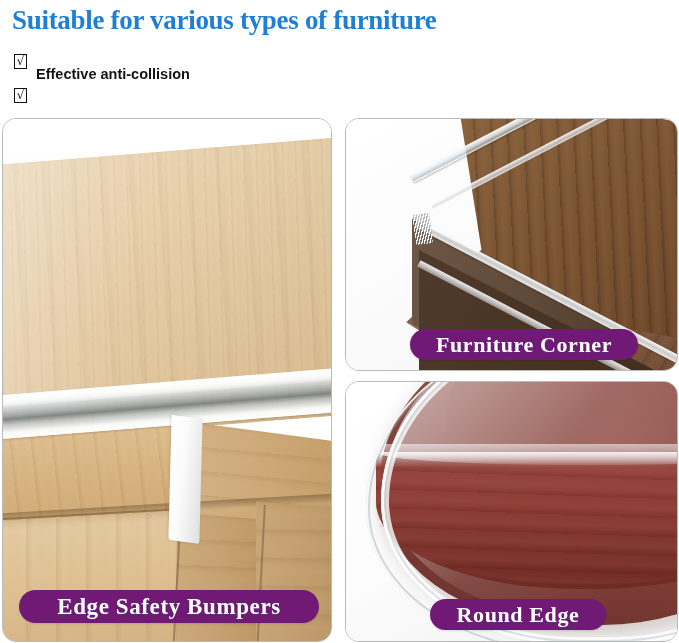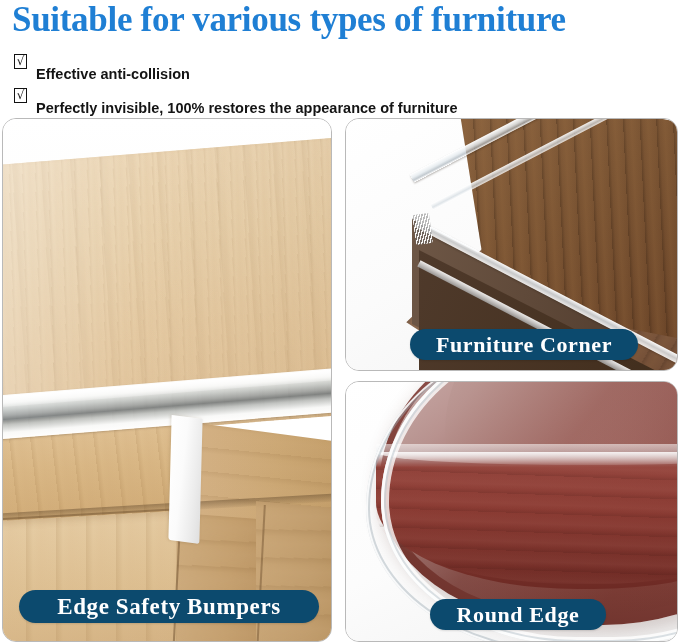--- a/index.html
+++ b/index.html
@@ -23,21 +23,21 @@
     height: 112px;
     background: #ffffff;
   }
   .page-title {
     position: absolute;
     left: 12px;
     top: -1px;
     width: 660px;
     font-family: "Liberation Serif", serif;
     font-weight: bold;
-    font-size: 35px;
+    font-size: 27px;
     line-height: 42px;
     letter-spacing: -0.3px;
     color: #1f7fd4;
     white-space: nowrap;
   }
   .bullets {
     position: absolute;
     left: 14px;
     top: 48px;
     width: 650px;
@@ -343,21 +343,21 @@
   .br-inner-arc {
     position: absolute; left: 30%; top: -40%; width: 106%; height: 118%;
     border-radius: 50%;
     background: radial-gradient(ellipse at 50% 80%, #9f635c 0%, #8d4f48 60%, #7f413a 100%);
     opacity: 0.9;
   }
 
   
   .label-pill {
     position: absolute;
-    background: #0c4a6e;
+    background: #701a75;
     border-radius: 999px;
     color: #ffffff;
     font-family: "Liberation Serif", serif;
     font-weight: bold;
     white-space: nowrap;
     text-align: center;
     display: flex;
     align-items: center;
     justify-content: center;
     letter-spacing: 0.6px;
@@ -376,21 +376,20 @@
 
   <div class="bullets">
 
     <div class="bullet-row">
       <span class="check-box">√</span>
       <span class="bullet-text">Effective anti-collision</span>
     </div>
 
     <div class="bullet-row">
       <span class="check-box">√</span>
-      <span class="bullet-text">Perfectly invisible, 100% restores the appearance of furniture</span>
     </div>
 
   </div>
 </div>
 
 <div class="panel panel-left">
   <div class="scene">
     <div class="l-wall"></div>
     <div class="l-top"></div>
     <div class="l-top-shade"></div>

